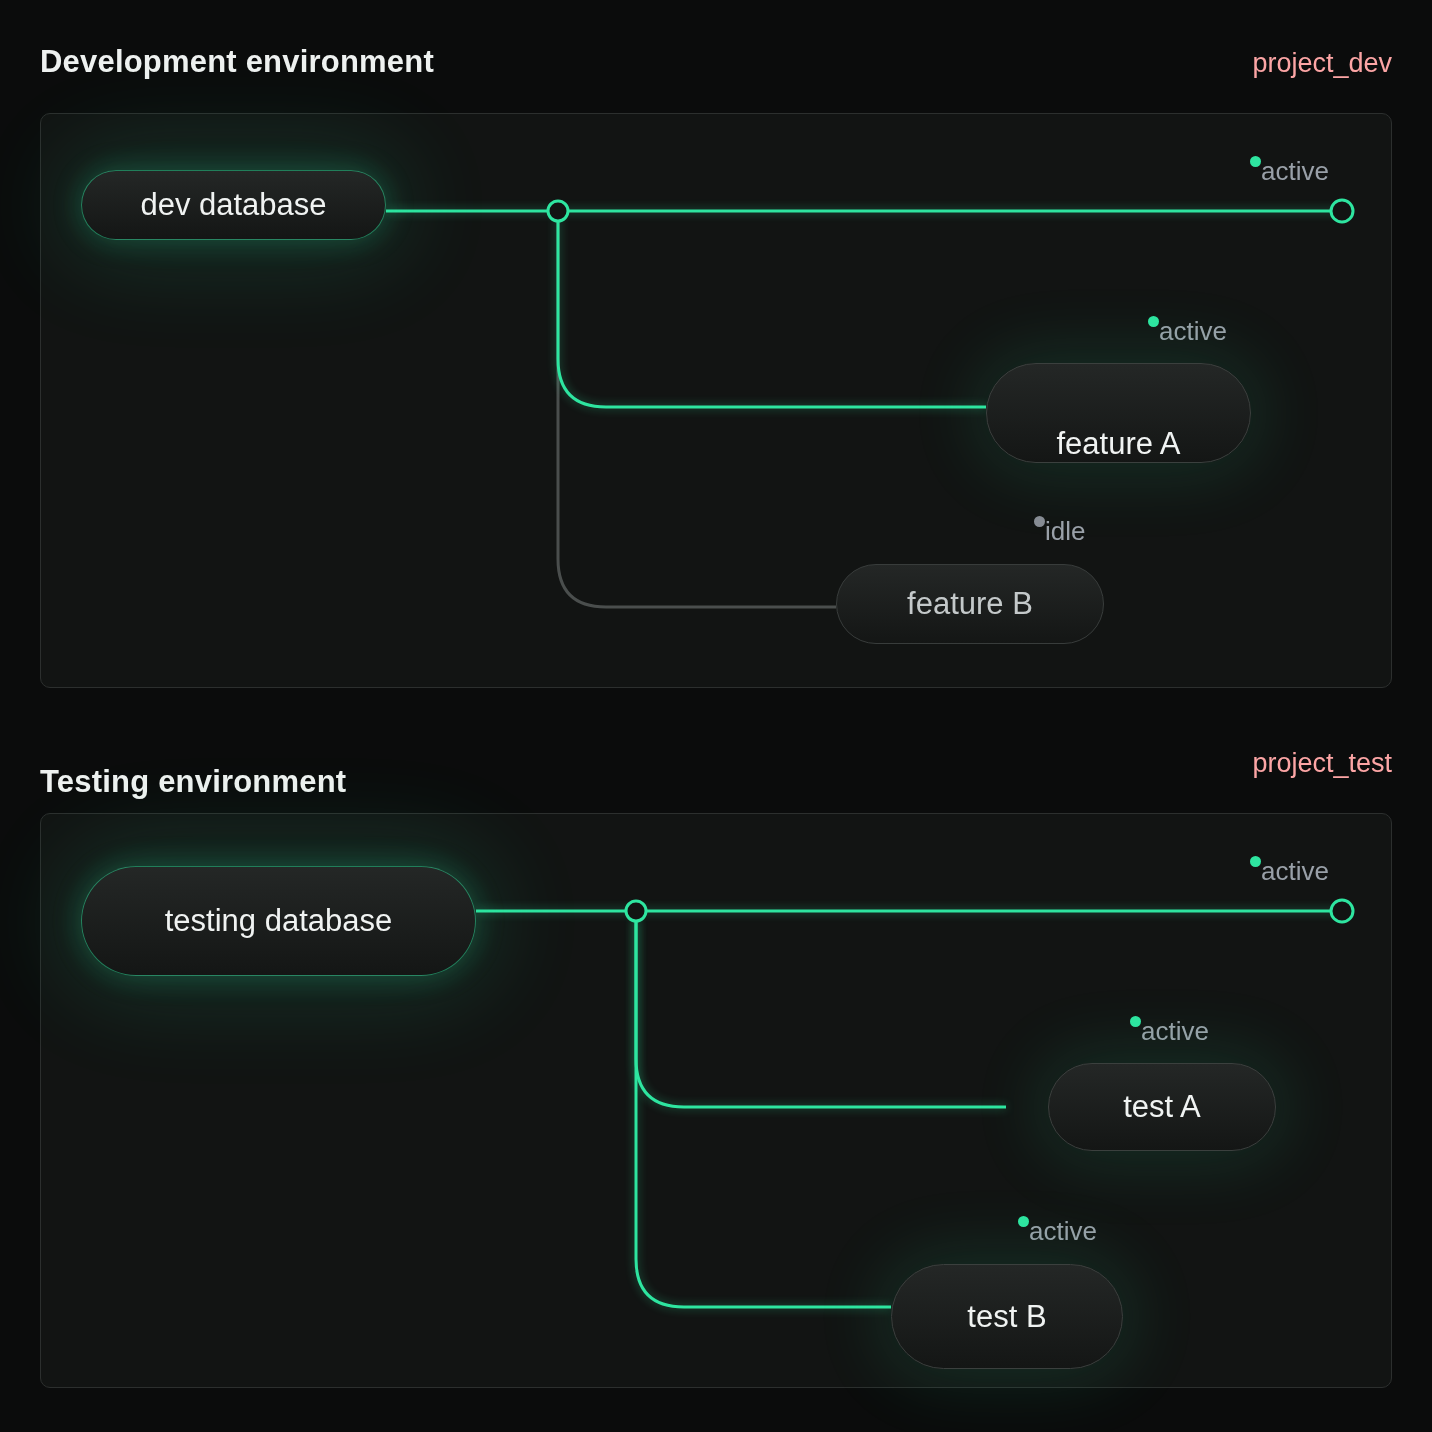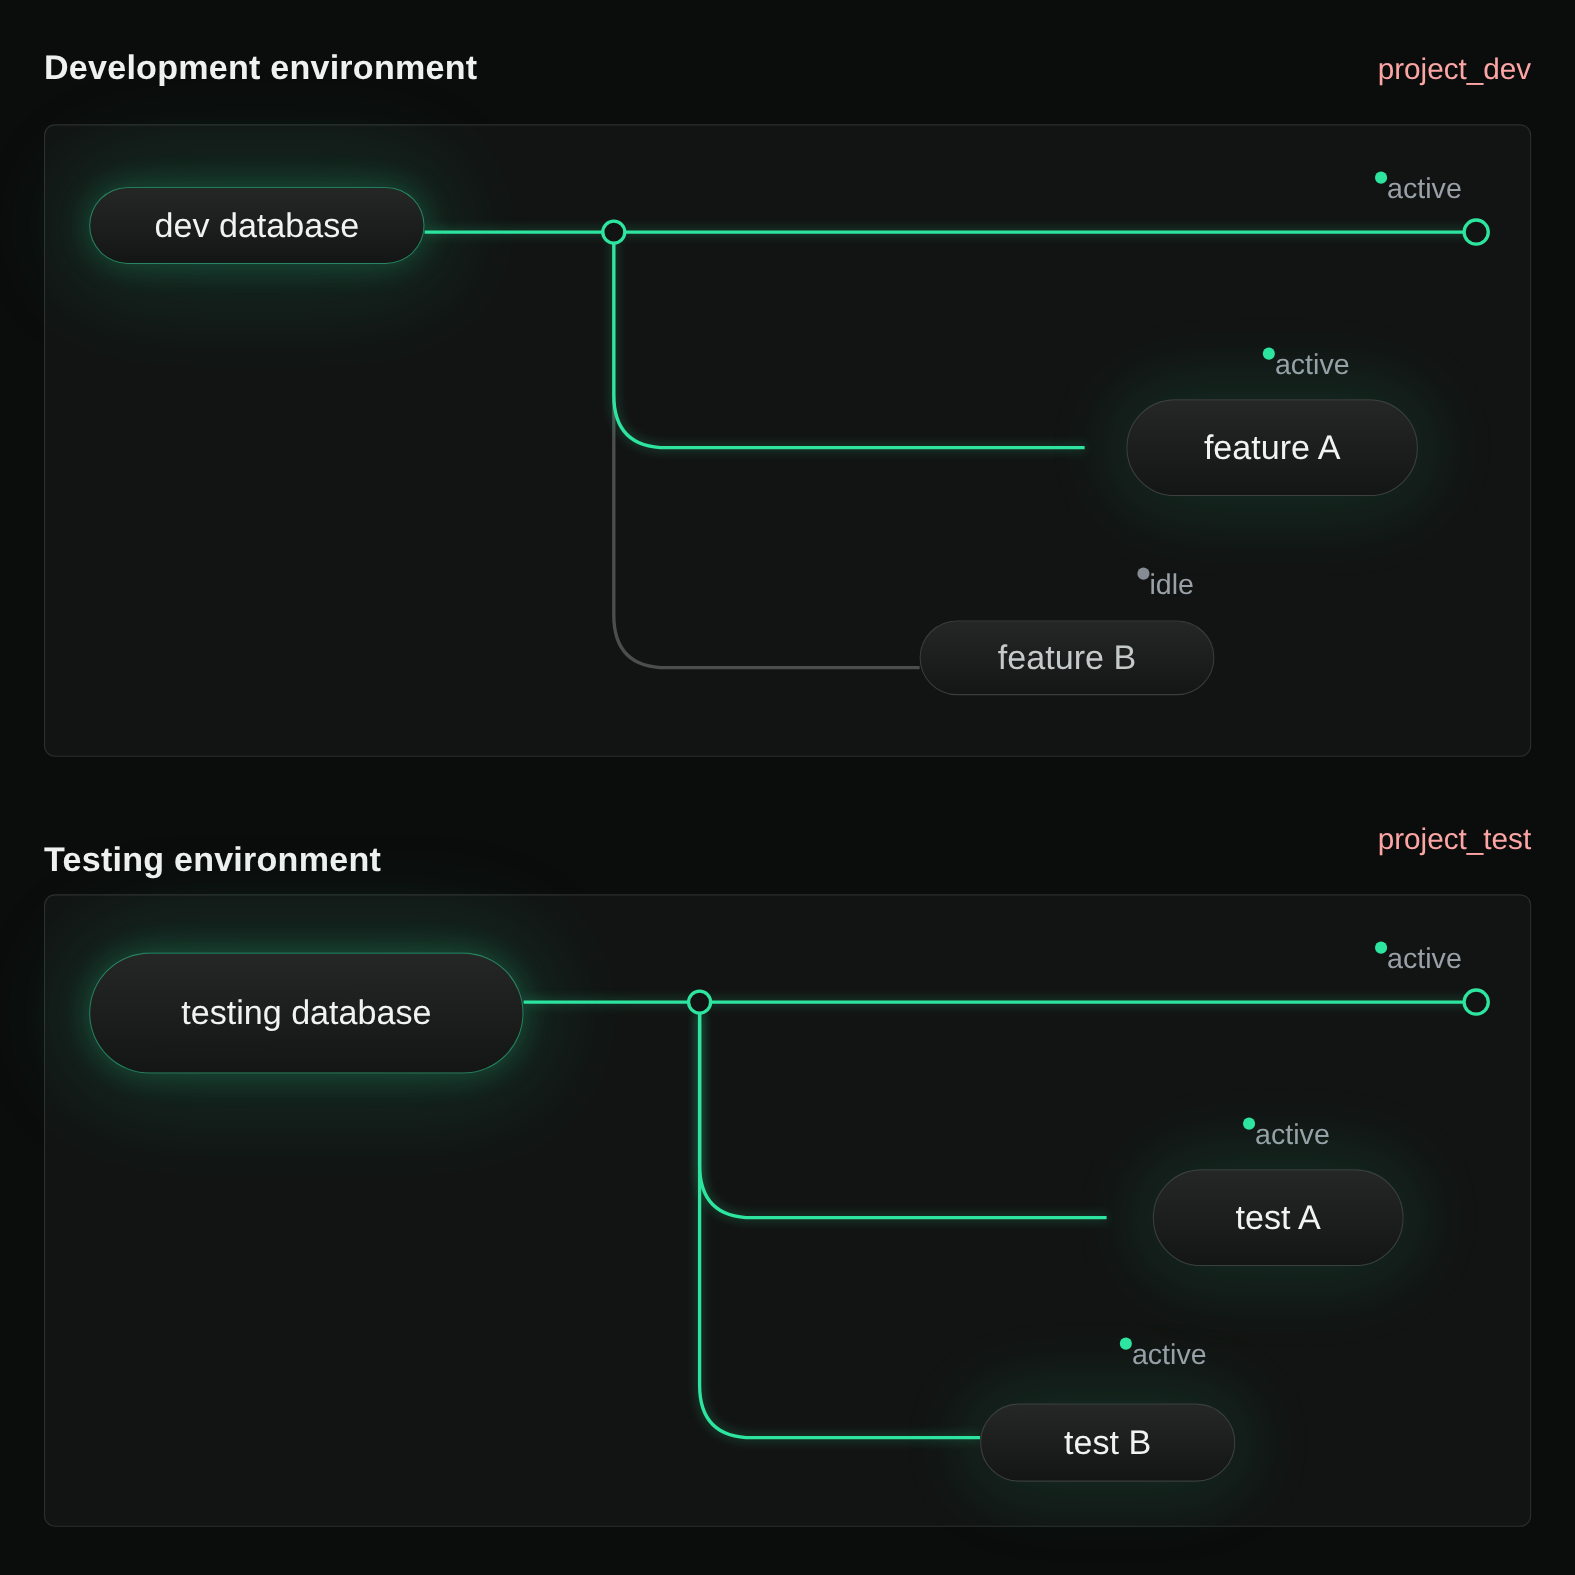--- a/index.html
+++ b/index.html
@@ -77,29 +77,29 @@
 
   <div class="status" style="top:42px; left:1209px;">
     <span class="dot"></span>
     <span>active</span>
   </div>
 
   <div class="status" style="top:202px; left:1107px;">
     <span class="dot"></span>
     <span>active</span>
   </div>
-  <div class="node glow" style="left:983px; top:249px; width:265px; height:88px;">
+  <div class="node glow" style="left:945px; top:249px; width:265px; height:100px;align-items:flex-end;">
     <span>feature A</span>
   </div>
 
   <div class="status idle" style="top:402px; left:993px;">
     <span class="dot"></span>
     <span>idle</span>
   </div>
-  <div class="node idle" style="left:795px; top:450px; width:268px; height:68px;">
+  <div class="node idle" style="left:795px; top:450px; width:268px; height:80px;">
     <span>feature B</span>
   </div>
 
 </div>
 
 <div class="env-title" style="top:720px;margin-top:44px;">Testing environment</div>
 <div class="project-label" style="top:748px;">project_test</div>
 
 <div class="panel" style="top:813px;">
 
@@ -128,17 +128,17 @@
     <span>active</span>
   </div>
   <div class="node glow" style="left:1007px; top:249px; width:228px; height:88px;">
     <span>test A</span>
   </div>
 
   <div class="status" style="top:402px; left:977px;">
     <span class="dot"></span>
     <span>active</span>
   </div>
-  <div class="node glow" style="left:850px; top:462px; width:232px; height:71px;">
+  <div class="node glow" style="left:850px; top:450px; width:232px; height:105px;">
     <span>test B</span>
   </div>
 
 </div>
 
 </body></html>

